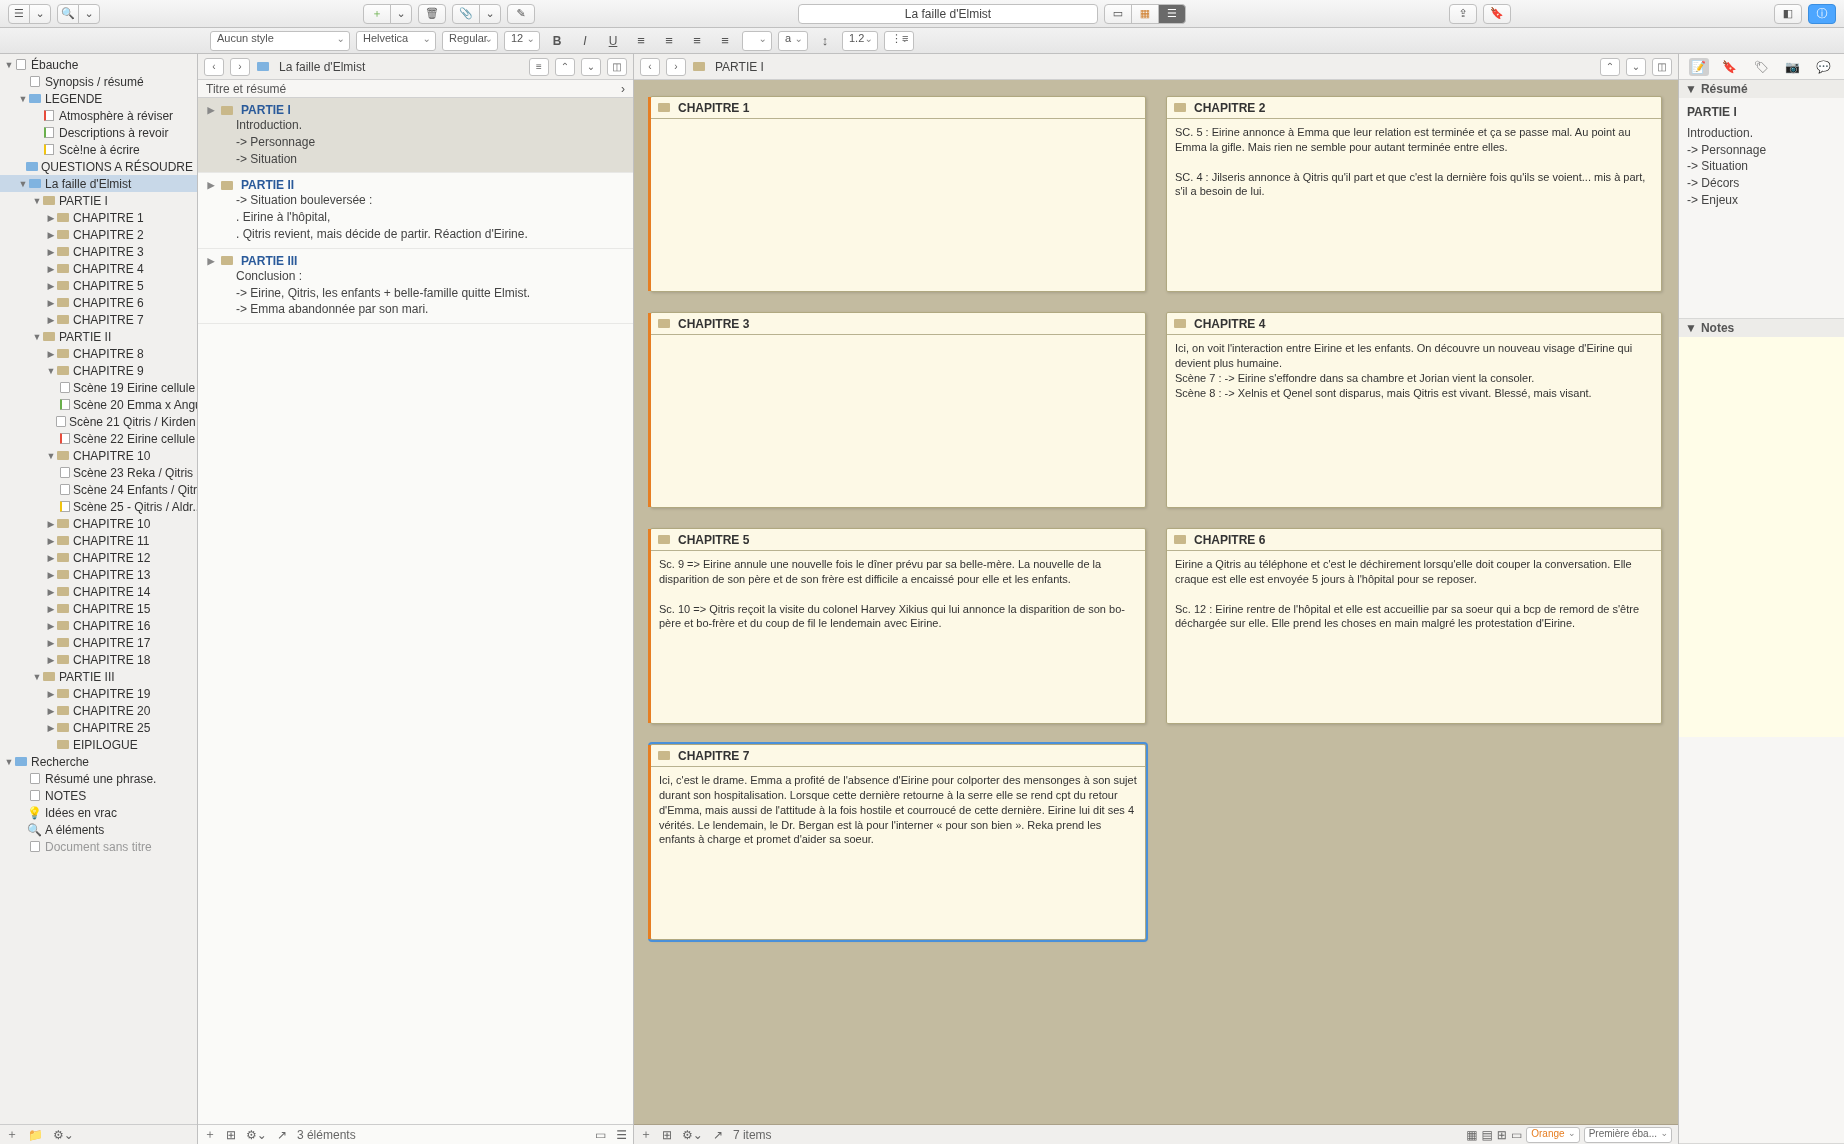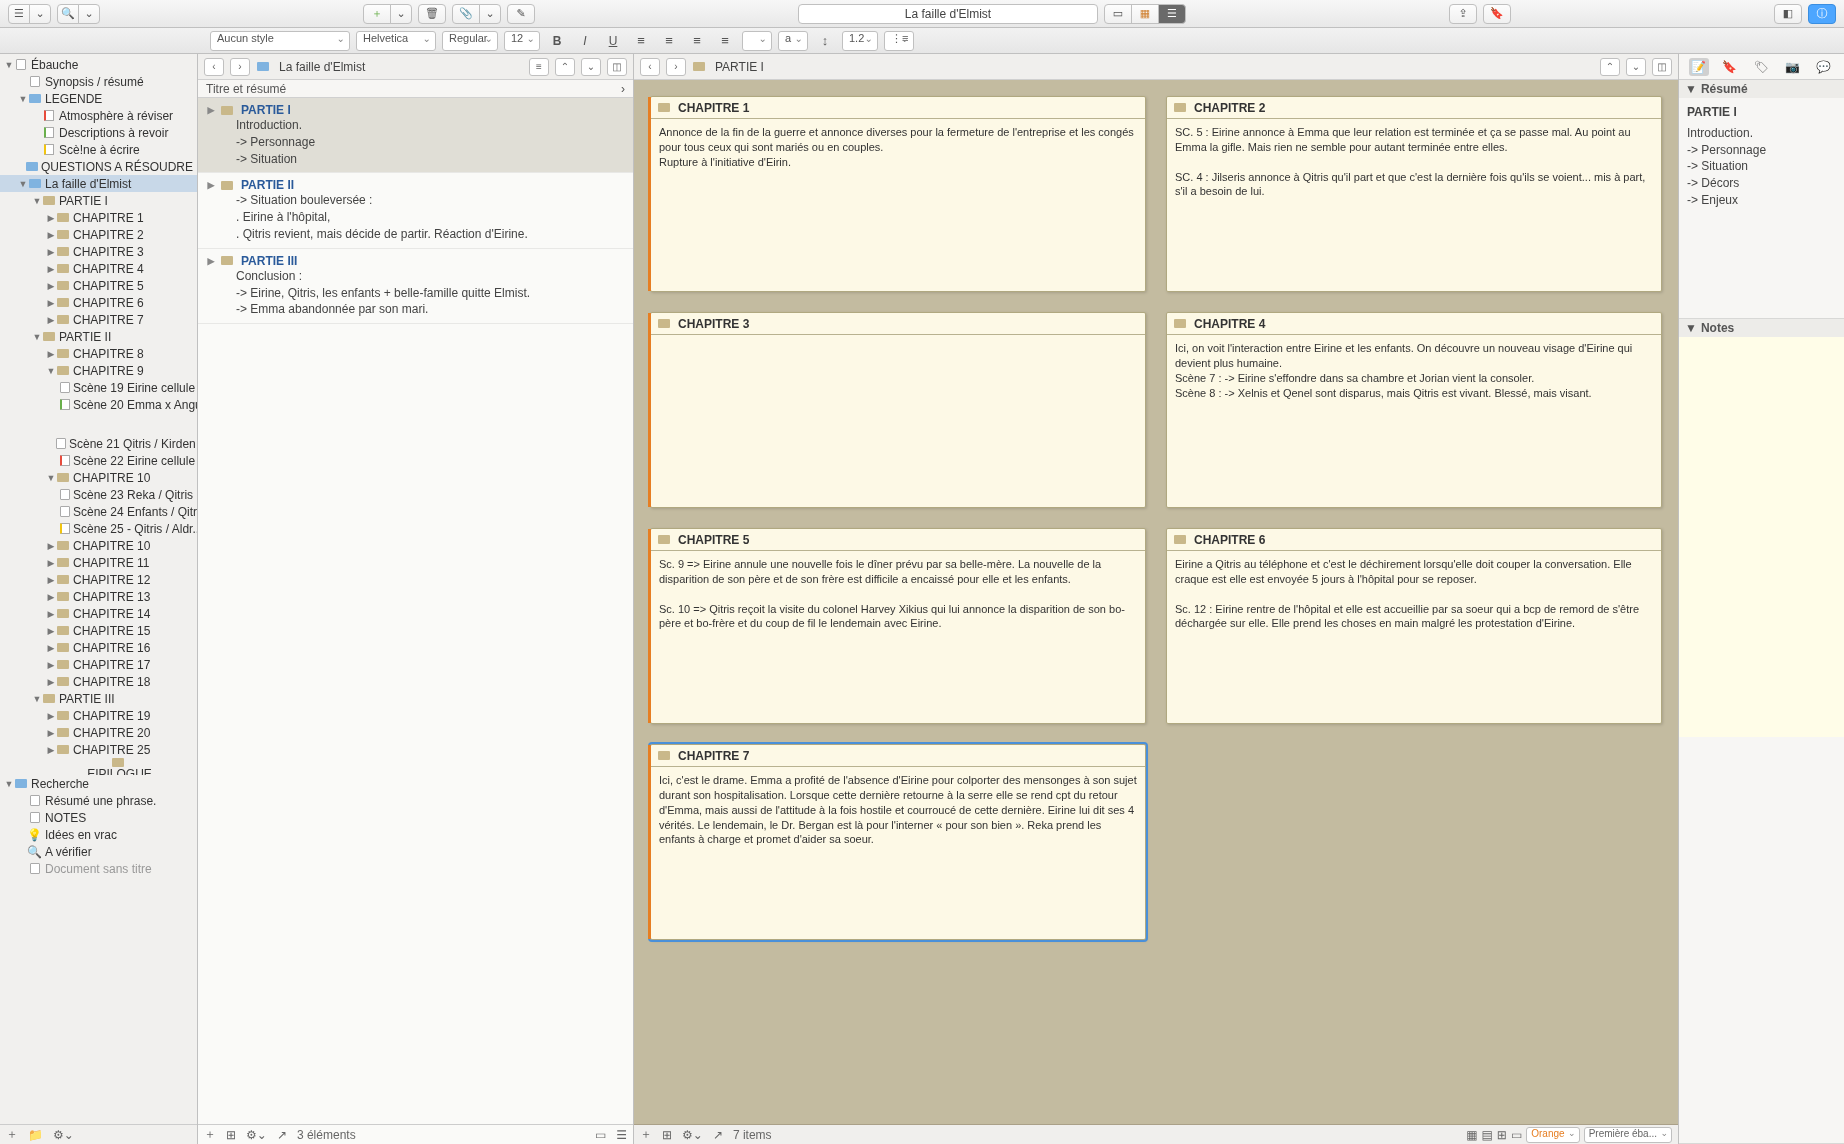--- a/index.html
+++ b/index.html
@@ -294,21 +294,21 @@
           </span>
           <span>Scène 19 Eirine cellule</span>
         </div>
         <div class="binder-item" style="padding-left: 60px;">
           <span class="disclosure"></span>
           <span class="doc-icon">
             <span class="text-i green"></span>
           </span>
           <span>Scène 20 Emma x Angus</span>
         </div>
-        <div class="binder-item" style="padding-left: 56px; margin-top: 22px;">
+        <div class="binder-item" style="padding-left: 56px;">
           <span class="disclosure"></span>
           <span class="doc-icon">
             <span class="text-i "></span>
           </span>
           <span>Scène 21 Qitris / Kirden</span>
         </div>
         <div class="binder-item" style="padding-left: 60px;">
           <span class="disclosure"></span>
           <span class="doc-icon">
             <span class="text-i red"></span>
@@ -427,21 +427,21 @@
           </span>
           <span>CHAPITRE 20</span>
         </div>
         <div class="binder-item" style="padding-left: 46px;">
           <span class="disclosure">▶</span>
           <span class="doc-icon">
             <span class="folder-i tan"></span>
           </span>
           <span>CHAPITRE 25</span>
         </div>
-        <div class="binder-item" style="padding-left: 46px; flex-direction: column;">
+        <div class="binder-item" style="padding-left: 46px;">
           <span class="disclosure"></span>
           <span class="doc-icon">
             <span class="folder-i tan"></span>
           </span>
           <span>EIPILOGUE</span>
         </div>
         <div class="binder-item" style="padding-left: 4px;">
           <span class="disclosure">▼</span>
           <span class="doc-icon">
             <span class="folder-i"></span>
@@ -463,21 +463,21 @@
           <span>NOTES</span>
         </div>
         <div class="binder-item" style="padding-left: 18px;">
           <span class="disclosure"></span>
           <span class="doc-icon">💡</span>
           <span>Idées en vrac</span>
         </div>
         <div class="binder-item" style="padding-left: 18px;">
           <span class="disclosure"></span>
           <span class="doc-icon">🔍</span>
-          <span>A vérifier</span>
+          <span>A éléments</span>
         </div>
         <div class="binder-item untitled" style="padding-left: 18px;">
           <span class="disclosure"></span>
           <span class="doc-icon">
             <span class="text-i "></span>
           </span>
           <span>Document sans titre</span>
         </div>
       </div>
     <div class="binder-footer">
@@ -572,21 +572,20 @@
       <span class="nav-btn">◫</span>
     </div>
     <div class="cork-scroll" id="cork-grid">
         <div class="card orange-stripe">
           <div class="card-header">
             <span class="doc-icon">
               <span class="folder-i tan"></span>
             </span>
             <span>CHAPITRE 1</span>
           </div>
-          <div class="card-body">Annonce de la fin de la guerre et annonce diverses pour la fermeture de l'entreprise et les congés pour tous ceux qui sont mariés ou en couples.<br>Rupture à l'initiative d'Eirin.</div>
         </div>
         <div class="card">
           <div class="card-header">
             <span class="doc-icon">
               <span class="folder-i tan"></span>
             </span>
             <span>CHAPITRE 2</span>
           </div>
           <div class="card-body">SC. 5 : Eirine annonce à Emma que leur relation est terminée et ça se passe mal. Au point au Emma la gifle. Mais rien ne semble pour autant terminée entre elles.<br><br>SC. 4 : Jilseris annonce à Qitris qu'il part et que c'est la dernière fois qu'ils se voient... mis à part, s'il a besoin de lui.</div>
         </div>

